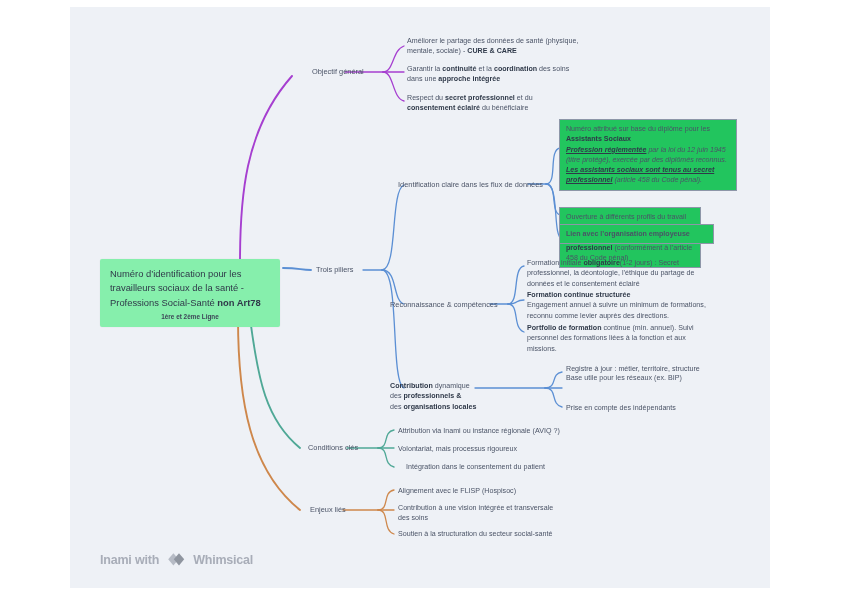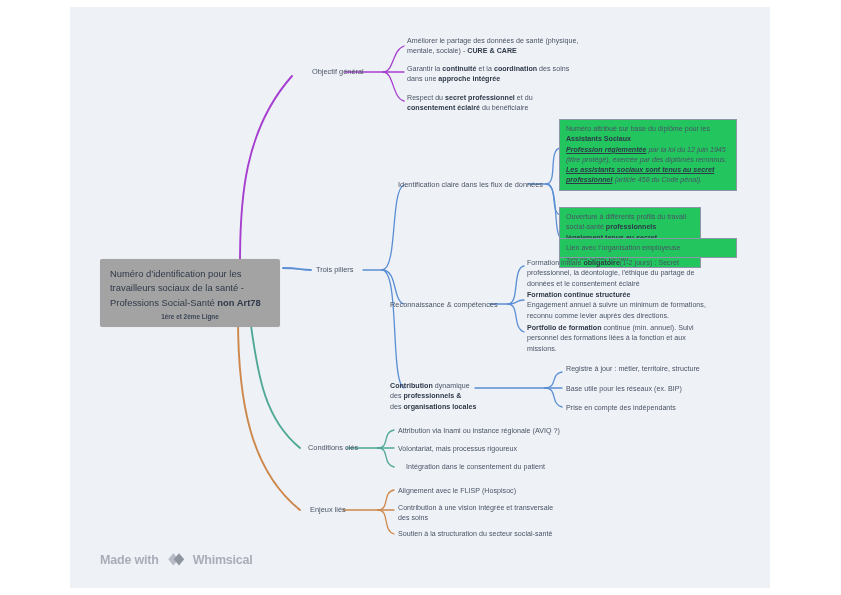--- a/index.html
+++ b/index.html
@@ -27,21 +27,21 @@
     color: #4a5366;
     letter-spacing: 0.02px;
   }
   .node b { font-weight: bold; color: #2f3949; }
 
   
   #root-card {
     position: absolute;
     left: 100px; top: 259px;
     width: 180px;
-    background: #a3a3a3;
+    background: #86efac;
     padding: 8px 10px 7px 10px;
     border-radius: 2px;
     box-shadow: 0 0 0 0.5px rgba(0,0,0,0.03);
   }
   #root-title {
     font-size: 9.4px;
     line-height: 1.52;
     color: #2f3949;
     font-weight: normal;
   }
@@ -151,48 +151,48 @@
 <div class="node" style="left:407px; top:36px; width:172px;">Améliorer le partage des données de santé (physique, mentale, sociale) - <b>CURE &amp; CARE</b></div>
 <div class="node" style="left:407px; top:64px; width:172px;">Garantir la <b>continuité</b> et la <b>coordination</b> des soins dans une <b>approche intégrée</b></div>
 <div class="node" style="left:407px; top:93px; width:172px;">Respect du <b>secret professionnel</b> et du <b>consentement éclairé</b> du bénéficiaire</div>
 
 <div class="branch-label" style="left:316px; top:265px;">Trois piliers</div>
 
 <div class="branch-label" style="left:398px; top:180px;">Identification claire dans les flux de données</div>
 
 <div class="boxed" style="left:559px; top:119px; width:178px;">Numéro attribué sur base du diplôme pour les <b>Assistants Sociaux</b><br><span class="bi">Profession réglementée</span> <i>par la loi du 12 juin 1945 (titre protégé), exercée par des diplômés reconnus.</i> <span class="bi">Les assistants sociaux sont tenus au secret professionnel</span> <i>(article 458 du Code pénal).</i></div>
 <div class="boxed" style="left:559px; top:186px; width:142px;margin-top:21px;">Ouverture à différents profils du travail social-santé <b>professionnels légalement tenus au secret professionnel</b> (conformément à l’article 458 du Code pénal)</div>
-<div class="boxed" style="left:559px; top:238px; width:178px;">Lien avec l’organisation employeuse</div>
+<div class="boxed" style="left:559px; top:224px; width:155px;font-weight:bold;">Lien avec l’organisation employeuse</div>
 
 <div class="branch-label" style="left:390px; top:300px;">Reconnaissance &amp; compétences</div>
 
 <div class="node" style="left:527px; top:258px; width:180px;">Formation initiale <b>obligatoire</b>(1-2 jours) : Secret professionnel, la déontologie, l’éthique du partage de données et le consentement éclairé</div>
 <div class="node" style="left:527px; top:290px; width:180px;"><b>Formation continue structurée</b><br>Engagement annuel à suivre un minimum de formations, reconnu comme levier auprès des directions.</div>
 <div class="node" style="left:527px; top:323px; width:180px;"><b>Portfolio de formation</b> continue (min. annuel). Suivi personnel des formations liées à la fonction et aux missions.</div>
 
 <div class="node" style="left:390px; top:381px; width:90px;"><b>Contribution</b> dynamique des <b>professionnels &amp;</b><br>des <b>organisations locales</b></div>
 
 <div class="node" style="left:566px; top:364px; width:150px;">Registre à jour : métier, territoire, structure</div>
-<div class="node" style="left:566px; top:384px; width:150px;">Base utile pour les réseaux (ex. BIP)</div>
+<div class="node" style="left:566px; top:373px; width:150px;">Base utile pour les réseaux (ex. BIP)</div>
 <div class="node" style="left:566px; top:403px; width:150px;">Prise en compte des indépendants</div>
 
 <div class="branch-label" style="left:308px; top:443px;">Conditions clés</div>
 
 <div class="node" style="left:398px; top:426px; width:180px;">Attribution via Inami ou instance régionale (AVIQ ?)</div>
 <div class="node" style="left:398px; top:444px; width:180px;">Volontariat, mais processus rigoureux</div>
 <div class="node" style="left:398px; top:462px; width:180px;padding-left:8px;">Intégration dans le consentement du patient</div>
 
 <div class="branch-label" style="left:310px; top:505px;">Enjeux liés</div>
 
 <div class="node" style="left:398px; top:486px; width:180px;">Alignement avec le FLISP (Hospisoc)</div>
 <div class="node" style="left:398px; top:503px; width:160px;">Contribution à une vision intégrée et transversale des soins</div>
 <div class="node" style="left:398px; top:529px; width:180px;">Soutien à la structuration du secteur social-santé</div>
 
 <div id="footer">
-  <span class="txt">Made with</span>
+  <span class="txt">Inami with</span>
   <span>
     <svg width="20" height="15" viewBox="0 0 20 15">
       <path d="M7.4 1.2 L12.6 7.3 L7.4 13.4 L2.2 7.3 Z" fill="#b6bbc5"></path>
       <path d="M13.0 1.2 L18.2 7.3 L13.0 13.4 L7.8 7.3 Z" fill="#8f959f"></path>
     </svg>
   </span>
   <span class="txt">Whimsical</span>
 </div>
 
 </body></html>

